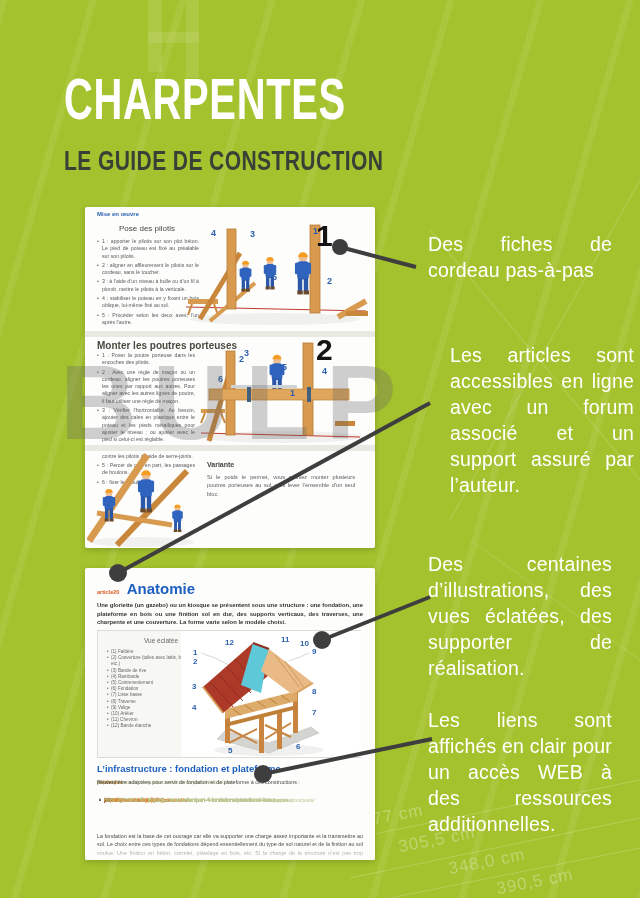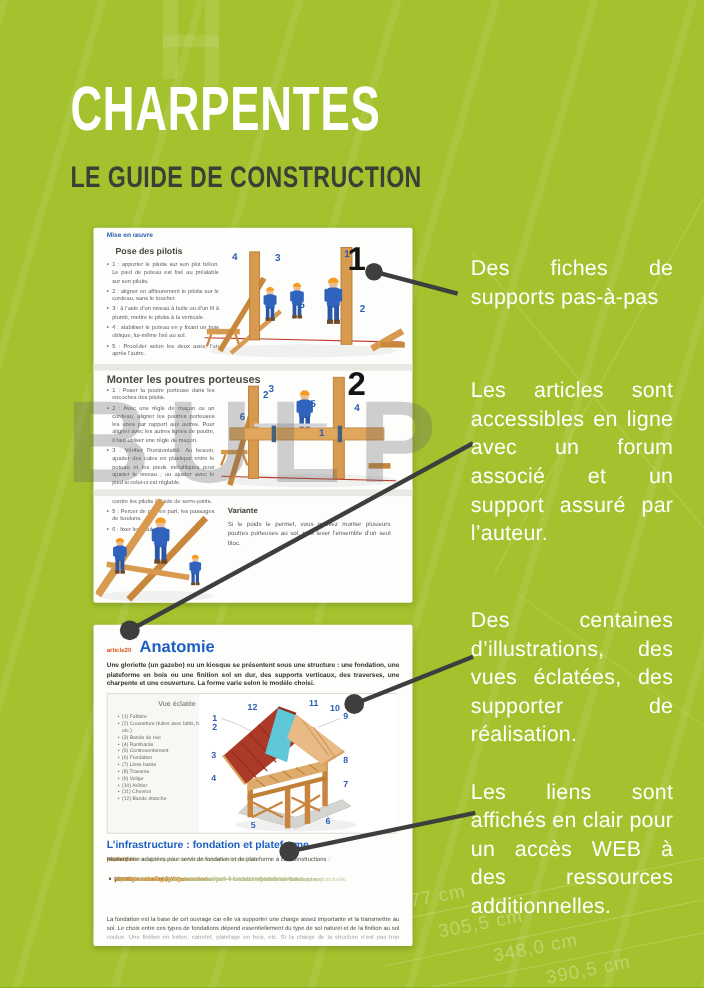--- a/index.html
+++ b/index.html
@@ -17,21 +17,21 @@
       transform:scaleX(.70);transform-origin:0 0;letter-spacing:1px;white-space:nowrap;z-index:2;}
   .t2{position:absolute;left:64px;top:146px;font-size:27px;font-weight:bold;color:#3a4036;
       transform:scaleX(.78);transform-origin:0 0;letter-spacing:.5px;white-space:nowrap;z-index:2;}
   
   .card{position:absolute;background:#fdfdfc;box-shadow:0 2px 6px rgba(0,0,0,.18);
         border-radius:2px;z-index:3;overflow:hidden;}
   .card1{left:85px;top:207px;width:290px;height:341px;}
   .card2{left:85px;top:568px;width:290px;height:292px;}
   .card *{position:absolute;}
   .mise{left:12px;top:4px;font-size:6px;font-weight:bold;color:#2b5fae;}
-  .sec1title{left:20px;top:17px;font-size:8px;font-weight:bold;color:#4a4a40;}
+  .sec1title{left:34px;top:17px;font-size:8px;font-weight:normal;color:#4a4a40;}
   .sec2title{left:12px;top:133px;font-size:10px;font-weight:bold;color:#4a4a40;}
   .steps{font-size:5.2px;color:#5b5b5e;line-height:1.4;}
   .steps1{left:12px;top:31px;width:102px;}
   .steps2{left:12px;top:145px;width:98px;}
   .step{position:relative;margin-bottom:2px;padding-left:5px;text-align:justify;}
   .step::before{content:"•";position:absolute;left:0;top:0;}
   .scene{position:absolute;}
   .s1{left:95px;top:16px;width:190px;height:104px;}
   .s2{left:110px;top:130px;width:175px;height:108px;}
   .s3{left:2px;top:246px;width:115px;height:95px;}
@@ -68,21 +68,21 @@
   .fade{left:0;bottom:0;width:290px;height:16px;background:linear-gradient(rgba(253,253,252,0),#fdfdfc);}
   
   .watermark{position:absolute;left:60px;top:352px;color:rgba(100,100,100,0.30);font-weight:bold;
              line-height:.95;z-index:6;pointer-events:none;white-space:nowrap;}
   .wm1{display:block;font-size:84px;letter-spacing:2px;}
   .wm2{display:block;font-size:106px;letter-spacing:16px;}
   
   .connectors{position:absolute;left:0;top:0;z-index:7;}
   .ann{position:absolute;left:428px;width:184px;color:#fff;font-size:19.5px;line-height:1.33;
        text-align:justify;letter-spacing:.2px;z-index:8;}
-  .a1{top:232px;}.a2{top:343px;}.a3{top:552px;}.a4{top:690px;margin-top:18px;}
+  .a1{top:232px;}.a2{top:343px;margin-left:22px;}.a3{top:552px;}.a4{top:690px;margin-top:18px;}
   
   .co{font:bold 9px "Liberation Sans",sans-serif;fill:#2b5fae;}
   .co2{font:bold 8px "Liberation Sans",sans-serif;fill:#2b5fae;}
 </style>
 </head>
 <body>
 
 <svg width="0" height="0" style="position:absolute">
   <defs>
     <symbol id="wkr" viewBox="0 0 20 36">
@@ -322,18 +322,18 @@
     <line x1="340" y1="247" x2="416" y2="267" stroke="#3e3e3e" stroke-width="4"></line>
     <circle cx="340" cy="247" r="8" fill="#3e3e3e"></circle>
     <line x1="118" y1="573" x2="430" y2="403" stroke="#3e3e3e" stroke-width="4"></line>
     <circle cx="118" cy="573" r="9" fill="#3e3e3e"></circle>
     <line x1="322" y1="640" x2="430" y2="597" stroke="#3e3e3e" stroke-width="4"></line>
     <circle cx="322" cy="640" r="9" fill="#3e3e3e"></circle>
     <line x1="263" y1="774" x2="432" y2="739" stroke="#3e3e3e" stroke-width="4"></line>
     <circle cx="263" cy="774" r="9" fill="#3e3e3e"></circle>
   </svg>
 
-  <div class="ann a1">Des fiches de supports pas-à-pas</div>
+  <div class="ann a1">Des fiches de cordeau pas-à-pas</div>
   <div class="ann a2">Les articles sont accessibles en ligne avec un forum associé et un support assuré par l’auteur.</div>
   <div class="ann a3">Des centaines d’illustrations, des vues éclatées, des supporter de réalisation.</div>
   <div class="ann a4">Les liens sont affichés en clair pour un accès WEB à des ressources additionnelles.</div>
 
 </div>
 
 </body></html>

